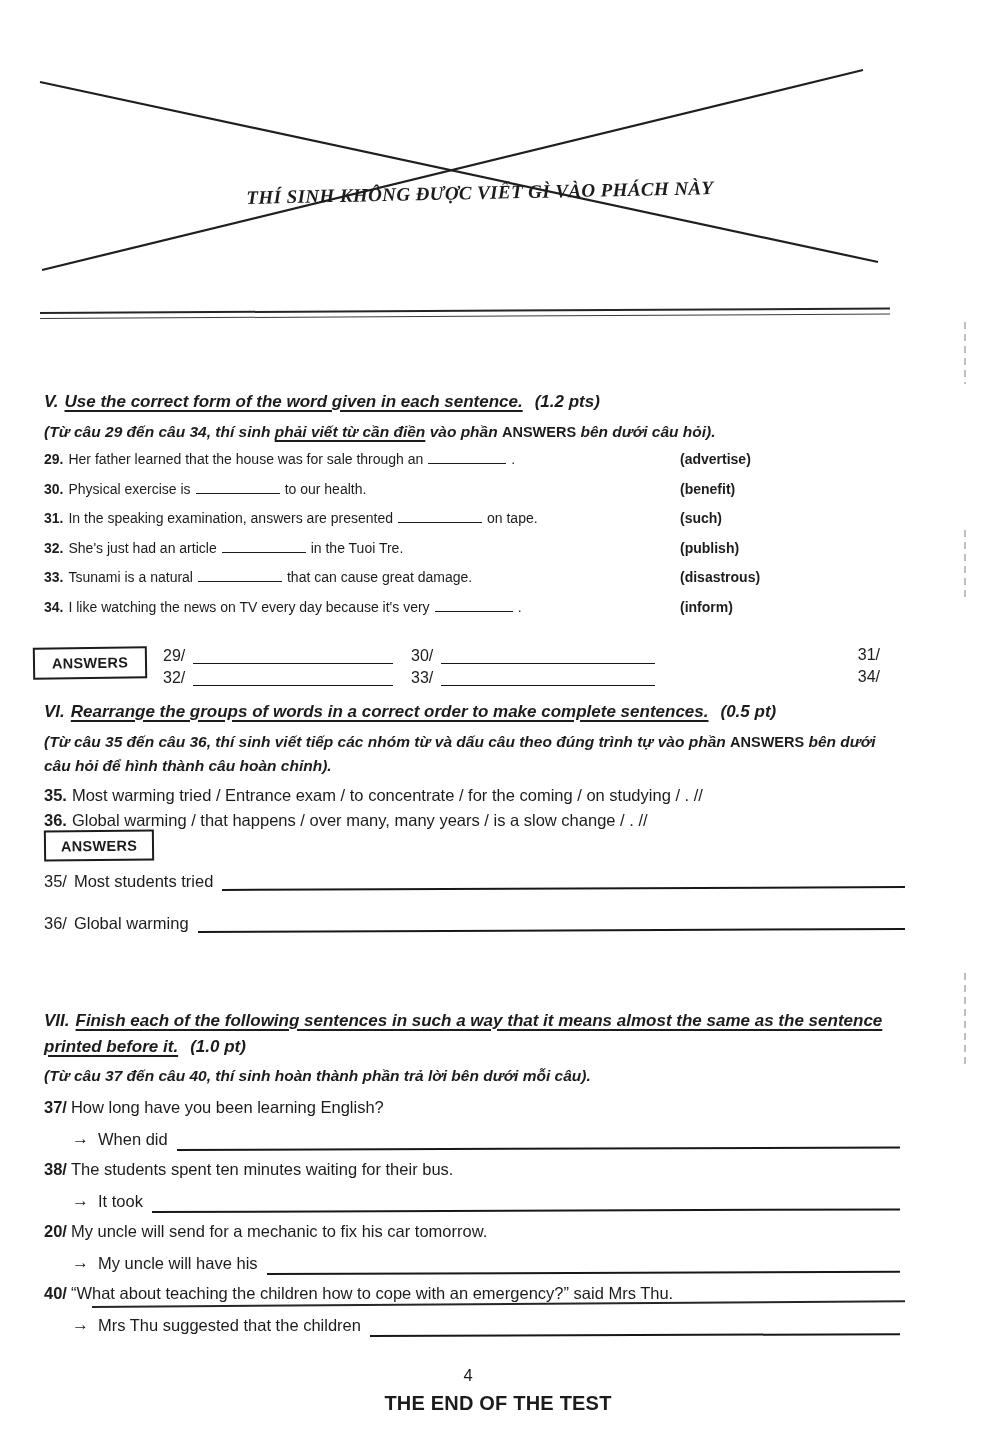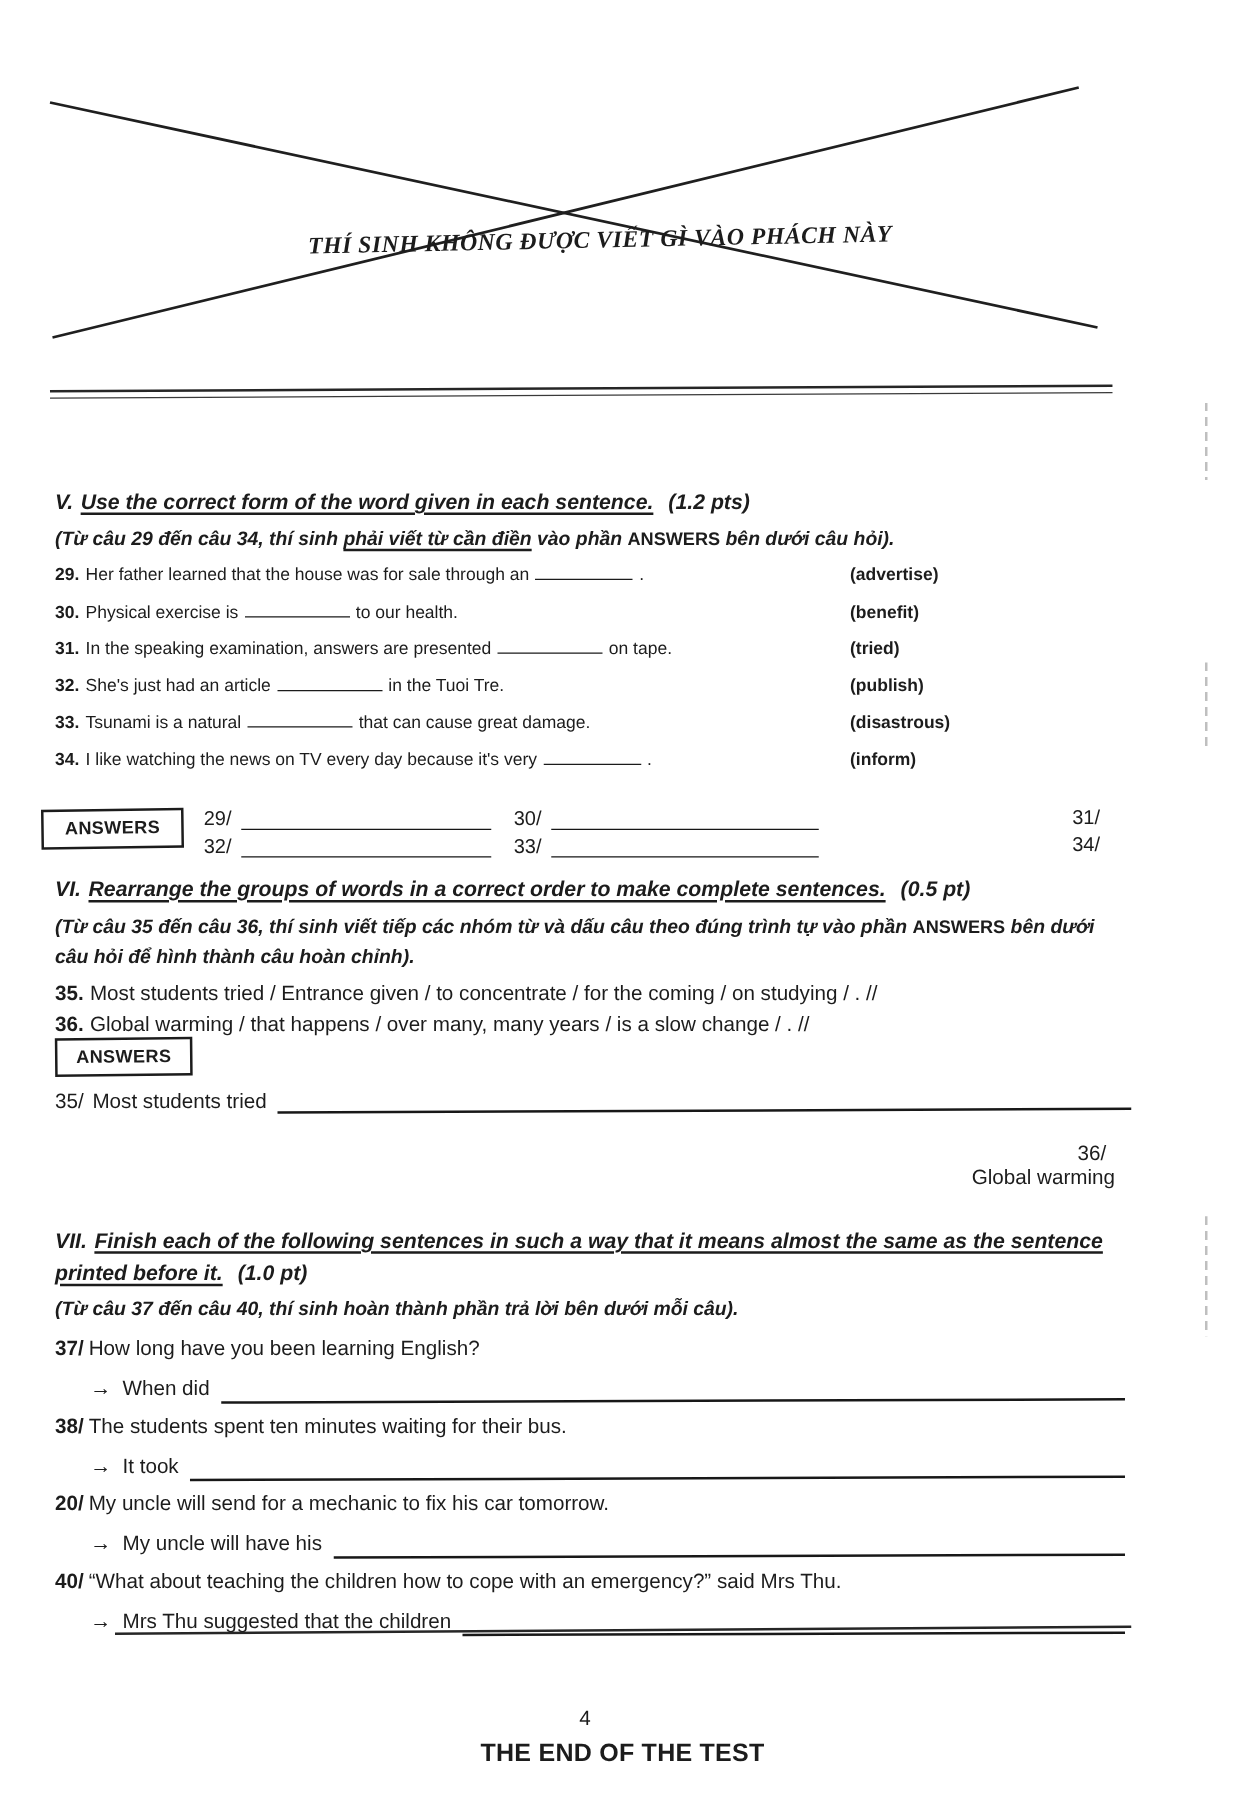--- a/index.html
+++ b/index.html
@@ -50,27 +50,27 @@
   
   .sec6{left:44px;top:700px;width:849px;}
   .sec6 .note{margin-top:6px;}
   .sec6 .q6{font-size:16.5px;line-height:25px;}
   .sec6 .q6first{margin-top:5px;}
   .ansbox2{left:44px;top:830px;width:106px;height:27px;transform:rotate(-.6deg);}
 
   
   .stem-row{display:flex;align-items:flex-end;font-size:16.5px;line-height:19px;}
   .stem35{left:44px;top:872px;width:861px;}
-  .stem36{left:31px;top:914px;width:861px;flex-direction:column;}
+  .stem36{left:44px;top:914px;width:861px;}
   .stem-num{margin-right:7px;}
   .stem-line{flex:1;margin-left:9px;border-bottom:2px solid #181818;height:14px;
              transform:rotate(-.25deg);transform-origin:left bottom;}
 
   
-  .sec7{left:44px;top:976px;width:856px;}
+  .sec7{left:44px;top:1004px;width:856px;}
   .sec7 .shead{padding-top:4px;line-height:26px;}
   .sec7 .note{margin-top:4px;}
   .s7items{margin-top:4px;}
   .s7sentence{font-size:16.5px;line-height:24px;margin-top:7px;}
   .s7sentence .qnum{margin-right:4px;}
   .arrow-row{display:flex;align-items:flex-end;padding-left:28px;font-size:16.5px;
              line-height:24px;margin-top:8px;}
   .arrow{margin-right:9px;font-size:17px;}
   .arrow-line{flex:1;margin-left:9px;border-bottom:2px solid #181818;height:14px;
               transform:rotate(-.2deg);transform-origin:left bottom;}
@@ -112,21 +112,21 @@
       <div class="q-row">
         <span class="qnum">29.</span><span>Her father learned that the house was for sale through an</span><span class="blank" style="width:78px"></span><span>.</span>
         <span class="qword">(advertise)</span>
       </div>
       <div class="q-row">
         <span class="qnum">30.</span><span>Physical exercise is</span><span class="blank" style="width:84px"></span><span>to our health.</span>
         <span class="qword">(benefit)</span>
       </div>
       <div class="q-row">
         <span class="qnum">31.</span><span>In the speaking examination, answers are presented</span><span class="blank" style="width:84px"></span><span>on tape.</span>
-        <span class="qword">(tried)</span>
+        <span class="qword">(such)</span>
       </div>
       <div class="q-row">
         <span class="qnum">32.</span><span>She's just had an article</span><span class="blank" style="width:84px"></span><span>in the Tuoi Tre.</span>
         <span class="qword">(publish)</span>
       </div>
       <div class="q-row">
         <span class="qnum">33.</span><span>Tsunami is a natural</span><span class="blank" style="width:84px"></span><span>that can cause great damage.</span>
         <span class="qword">(disastrous)</span>
       </div>
       <div class="q-row">
@@ -171,21 +171,21 @@
   </div>
 
   <div class="abs sec6">
     <div class="shead">
       <span class="hnum">VI.</span><span class="u">Rearrange the groups of words in a correct order to make complete sentences.</span><span class="pts">(0.5 pt)</span>
     </div>
     <div class="note">
       <span>(Từ câu 35 đến câu 36, thí sinh viết tiếp các nhóm từ và dấu câu theo đúng trình tự vào phần </span><span class="answord">ANSWERS</span><span> bên dưới câu hỏi để hình thành câu hoàn chỉnh).</span>
     </div>
     <div class="q6 q6first">
-      <span class="qnum">35.</span><span>Most students tried / Entrance given / to concentrate / for the coming / on studying / . //</span>
+      <span class="qnum">35.</span><span>Most warming tried / Entrance exam / to concentrate / for the coming / on studying / . //</span>
     </div>
     <div class="q6">
       <span class="qnum">36.</span><span>Global warming / that happens / over many, many years / is a slow change / . //</span>
     </div>
   </div>
 
   <div class="abs ansbox ansbox2">ANSWERS</div>
 
   <div class="abs stem-row stem35">
     <span class="stem-num">35/</span>

